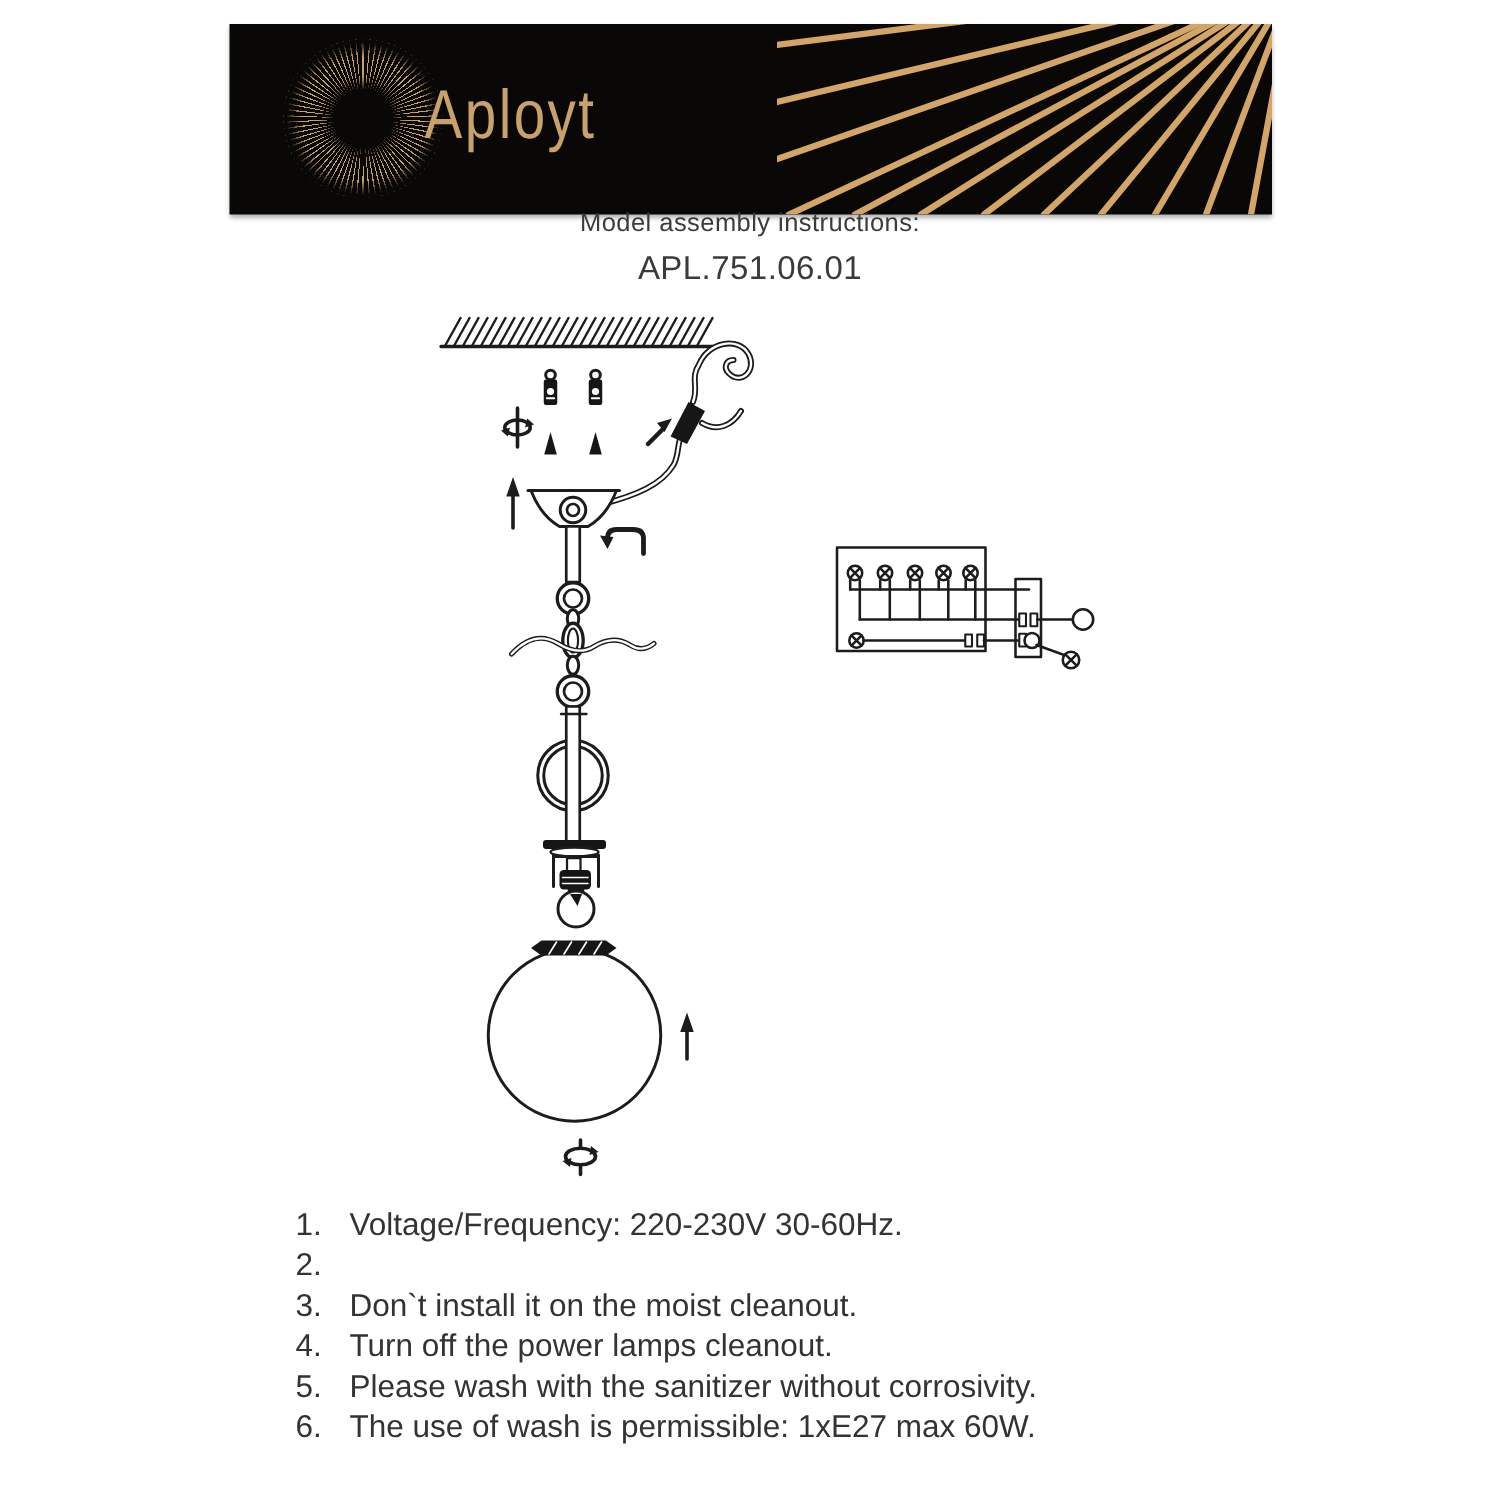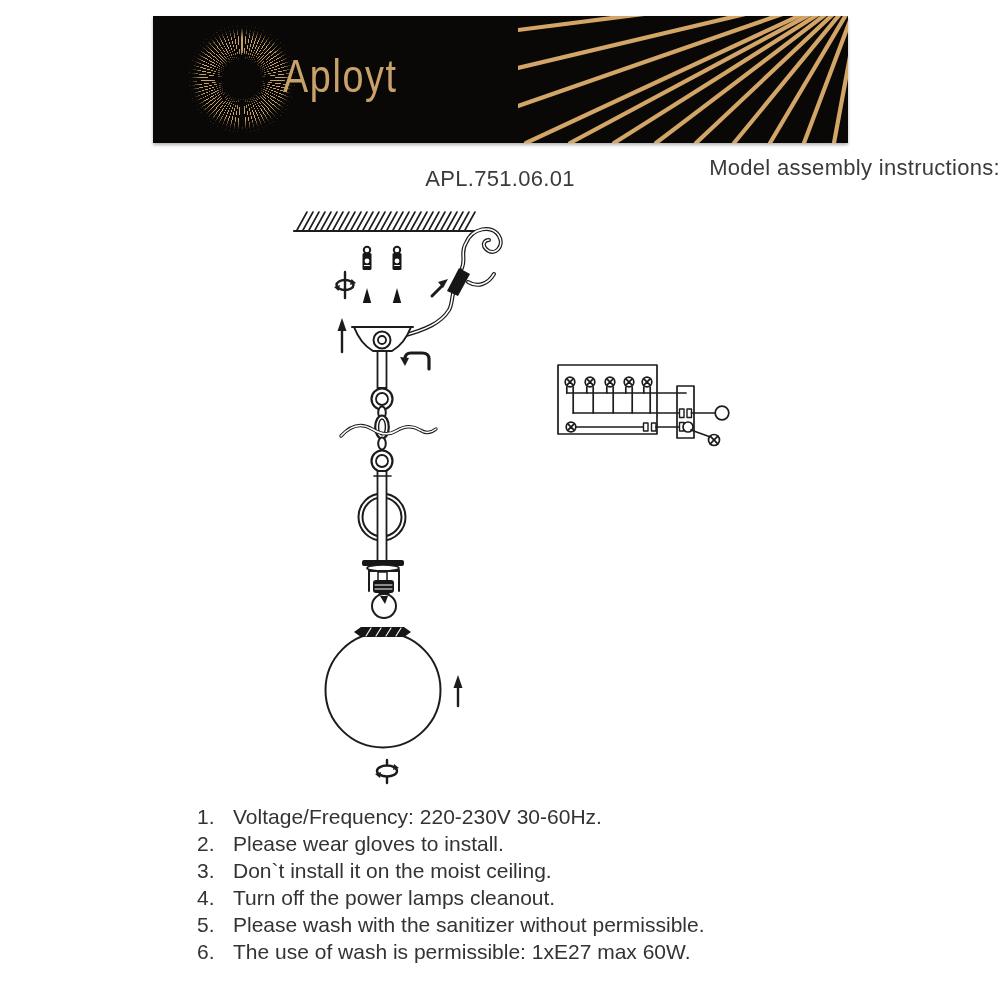--- a/index.html
+++ b/index.html
@@ -14,22 +14,22 @@
   .sunburst::before{content:"";position:absolute;inset:0;border-radius:50%;
             background:radial-gradient(circle, rgba(10,8,6,0) 0 41px, #0a0806 51px);}
   .sunburst::after{content:"";position:absolute;left:50%;top:50%;width:40px;height:40px;
             margin:-20px 0 0 -20px;border-radius:50%;background:#0a0806;
             box-shadow:0 0 7px 4px #0a0806;}
   .brand{position:absolute;left:130px;top:33px;font-size:46px;line-height:1.2;color:#c9a26b;
          letter-spacing:2px;transform:scaleX(.82);transform-origin:left center;font-weight:normal;}
   .corner-rays{position:absolute;right:0;top:0;}
 
   
-  .doc-title{position:absolute;left:0;top:139px;width:100%;text-align:right;
-             font-size:22px;letter-spacing:.3px;color:#3b3b3b;margin-top:16px;}
+  .doc-title{position:absolute;left:0;top:139px;width:100%;text-align:center;
+             font-size:17px;letter-spacing:.3px;color:#3b3b3b;}
   .doc-model{position:absolute;left:0;top:166px;width:100%;text-align:center;
              font-size:22px;letter-spacing:.3px;color:#3b3b3b;}
 
   
   .diagram-svg{position:absolute;left:0;top:0;width:1000px;height:1000px;}
 
   
   .instr{position:absolute;left:197px;top:803px;font-size:21px;color:#333333;}
   .instr-row{display:flex;line-height:27px;}
   .instr-num{flex:0 0 36px;width:36px;}
@@ -214,33 +214,32 @@
     </g>
   </svg>
 
   <div class="instr">
     <div class="instr-row">
       <span class="instr-num">1.</span>
       <span class="instr-text">Voltage/Frequency: 220-230V 30-60Hz.</span>
     </div>
     <div class="instr-row">
       <span class="instr-num">2.</span>
-      <span class="instr-text">Please wear gloves to install.</span>
     </div>
     <div class="instr-row">
       <span class="instr-num">3.</span>
-      <span class="instr-text">Don`t install it on the moist ceiling.</span>
+      <span class="instr-text">Don`t install it on the moist cleanout.</span>
     </div>
     <div class="instr-row">
       <span class="instr-num">4.</span>
       <span class="instr-text">Turn off the power lamps cleanout.</span>
     </div>
     <div class="instr-row">
       <span class="instr-num">5.</span>
-      <span class="instr-text">Please wash with the sanitizer without permissible.</span>
+      <span class="instr-text">Please wash with the sanitizer without corrosivity.</span>
     </div>
     <div class="instr-row">
       <span class="instr-num">6.</span>
       <span class="instr-text">The use of wash is permissible: 1xE27 max 60W.</span>
     </div>
   </div>
 
 </div>
 
 </body></html>

